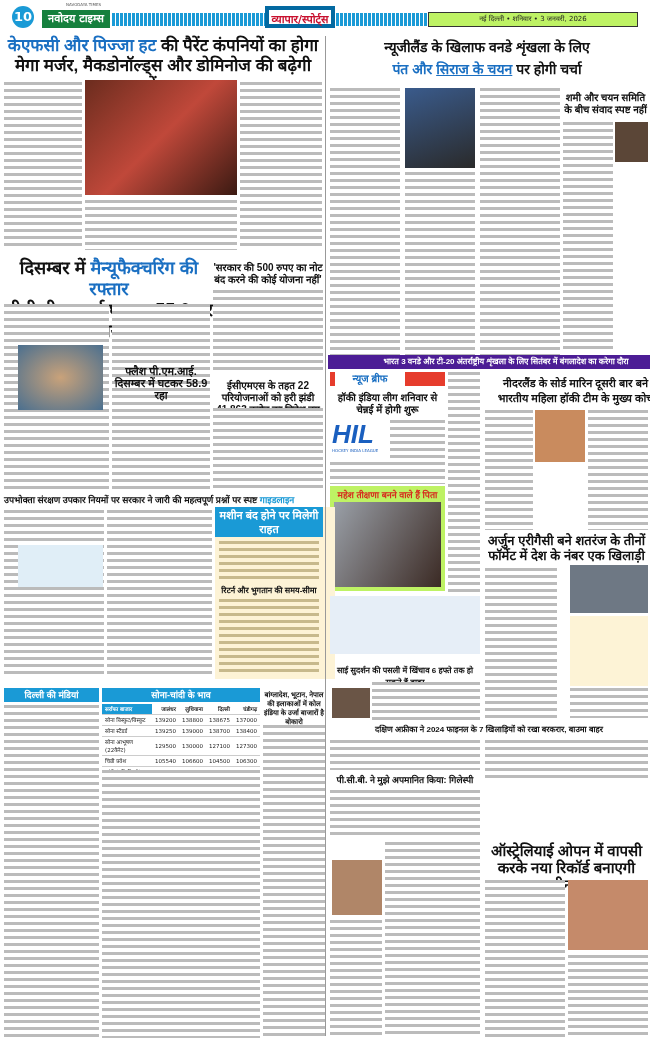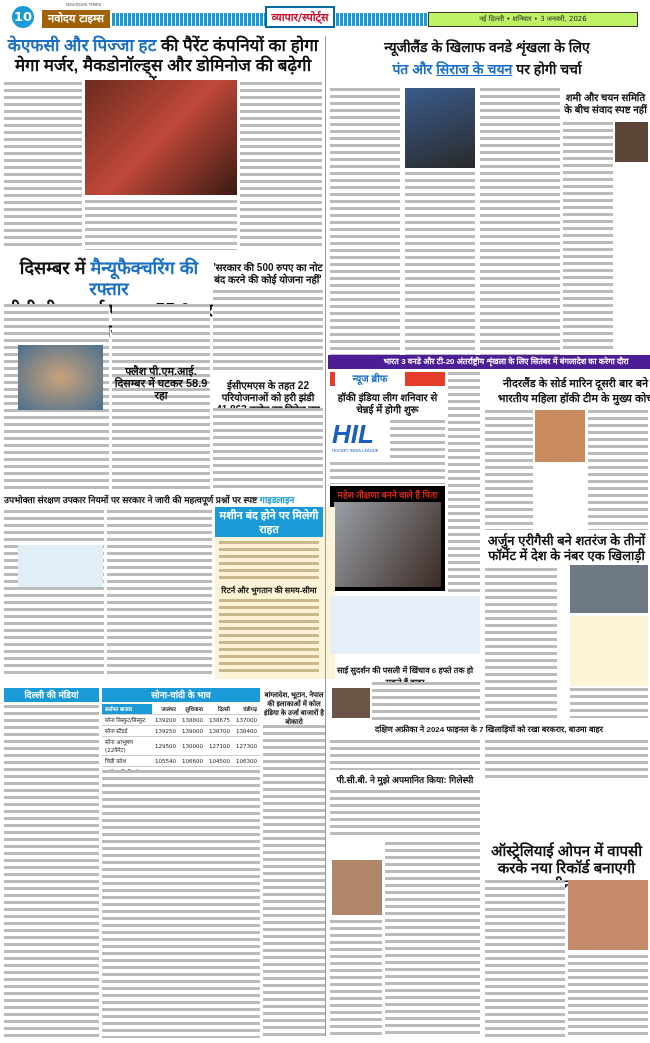--- a/index.html
+++ b/index.html
@@ -1,22 +1,22 @@
 <!DOCTYPE html>
 <html><head>
 <meta charset="utf-8">
 <style>
 *{box-sizing:border-box;margin:0;padding:0}
 body{width:650px;height:1043px;background:#fff;font-family:"DejaVu Sans",sans-serif;color:#222;overflow:hidden;position:relative}
 .mast{position:absolute;left:0;top:0;width:650px;height:32px}
 .pgno{position:absolute;left:12px;top:6px;width:22px;height:22px;border-radius:50%;background:#1a9ad6;color:#fff;font:bold 13px "DejaVu Sans",sans-serif;text-align:center;line-height:22px}
-.logo{position:absolute;left:42px;top:10px;width:68px;height:18px;background:#a16207;color:#fff;font:bold 11px "DejaVu Sans",sans-serif;text-align:center;line-height:18px}
+.logo{position:absolute;left:42px;top:10px;width:68px;height:18px;background:#15803d;color:#fff;font:bold 11px "DejaVu Sans",sans-serif;text-align:center;line-height:18px}
 .logo-small{position:absolute;left:66px;top:2px;font-size:4px;color:#555}
 .stripes{position:absolute;left:112px;top:13px;width:470px;height:13px;background:repeating-linear-gradient(90deg,#1a9ad6 0 3px,#fff 3px 4px)}
-.section{position:absolute;left:265px;top:6px;width:70px;height:22px;background:#fff;border:2px solid #0369a1;color:#c8102e;font:bold 11px "DejaVu Sans",sans-serif;text-align:center;line-height:20px}
+.section{position:absolute;left:265px;top:6px;width:70px;height:22px;background:#fff;border:4px solid #0369a1;color:#c8102e;font:bold 11px "DejaVu Sans",sans-serif;text-align:center;line-height:20px}
 .dateline{position:absolute;left:428px;top:12px;width:210px;height:15px;border:1px solid #333;background:#bef264;font-size:7px;text-align:center;line-height:13px}
 .h1{position:absolute;font:bold 17px "Liberation Sans",sans-serif;line-height:20px;text-align:center;color:#111}
 .blue{color:#1a6fc2}
 .h2{position:absolute;font:bold 13px "Liberation Sans",sans-serif;line-height:15px;text-align:center;color:#111}
 .h3{position:absolute;font:bold 10px "Liberation Sans",sans-serif;line-height:12px;text-align:center;color:#111}
 .txt{position:absolute;font-size:5px;line-height:7px;color:#666;background:repeating-linear-gradient(180deg,#bbb 0 3px,#fff 3px 7px)}
 .img{position:absolute;background:#8a5a44}
 .box{position:absolute}
 .bluebar{position:absolute;background:#1a9ad6;color:#fff;font:bold 11px "Liberation Sans",sans-serif;text-align:center}
 table{border-collapse:collapse;font-size:7px}
@@ -67,21 +67,21 @@
 <div class="box" style="left:330px;top:372px;width:115px;height:14px;background:#e63c2c">
   <div style="position:absolute;left:5px;top:0;width:70px;height:14px;background:#fff;color:#1a6fc2;font:bold 10px 'Liberation Sans',sans-serif;text-align:center;line-height:14px">न्यूज ब्रीफ</div>
 </div>
 <div class="h3" style="left:330px;top:392px;width:115px">हॉकी इंडिया लीग शनिवार से चेन्नई में होगी शुरू</div>
 <div class="box" style="left:332px;top:420px;width:55px;height:38px;background:#fff">
   <div style="font:bold italic 26px 'Liberation Sans',sans-serif;color:#1a5fbf;line-height:28px">HIL</div>
   <div style="font-size:4px;color:#1a5fbf">HOCKEY INDIA LEAGUE</div>
 </div>
 <div class="txt" style="left:390px;top:420px;width:55px;height:40px"></div>
 <div class="txt" style="left:330px;top:462px;width:115px;height:22px"></div>
-<div class="box" style="left:330px;top:486px;width:115px;height:105px;background:#000000">
+<div class="box" style="left:330px;top:486px;width:115px;height:105px;background:#bef264">
   <div style="color:#d62b1e;font:bold 9px 'Liberation Sans',sans-serif;text-align:center;padding-top:2px">महेश तीक्षणा बनने वाले हैं पिता</div>
   <div style="position:absolute;left:4px;top:16px;width:107px;height:85px;background:linear-gradient(120deg,#9aa0a8,#3b2a24)"></div>
 </div>
 <div class="txt" style="left:448px;top:372px;width:32px;height:220px"></div>
 
 <div class="h2" style="left:494px;top:376px;width:163px;font-size:11px">नीदरलैंड के सोर्ड मारिन दूसरी बार बने भारतीय महिला हॉकी टीम के मुख्य कोच</div>
 <div class="img" style="left:535px;top:410px;width:50px;height:52px;background:#c98b5e"></div>
 <div class="txt" style="left:485px;top:410px;width:48px;height:120px"></div>
 <div class="txt" style="left:588px;top:410px;width:60px;height:120px"></div>
 

